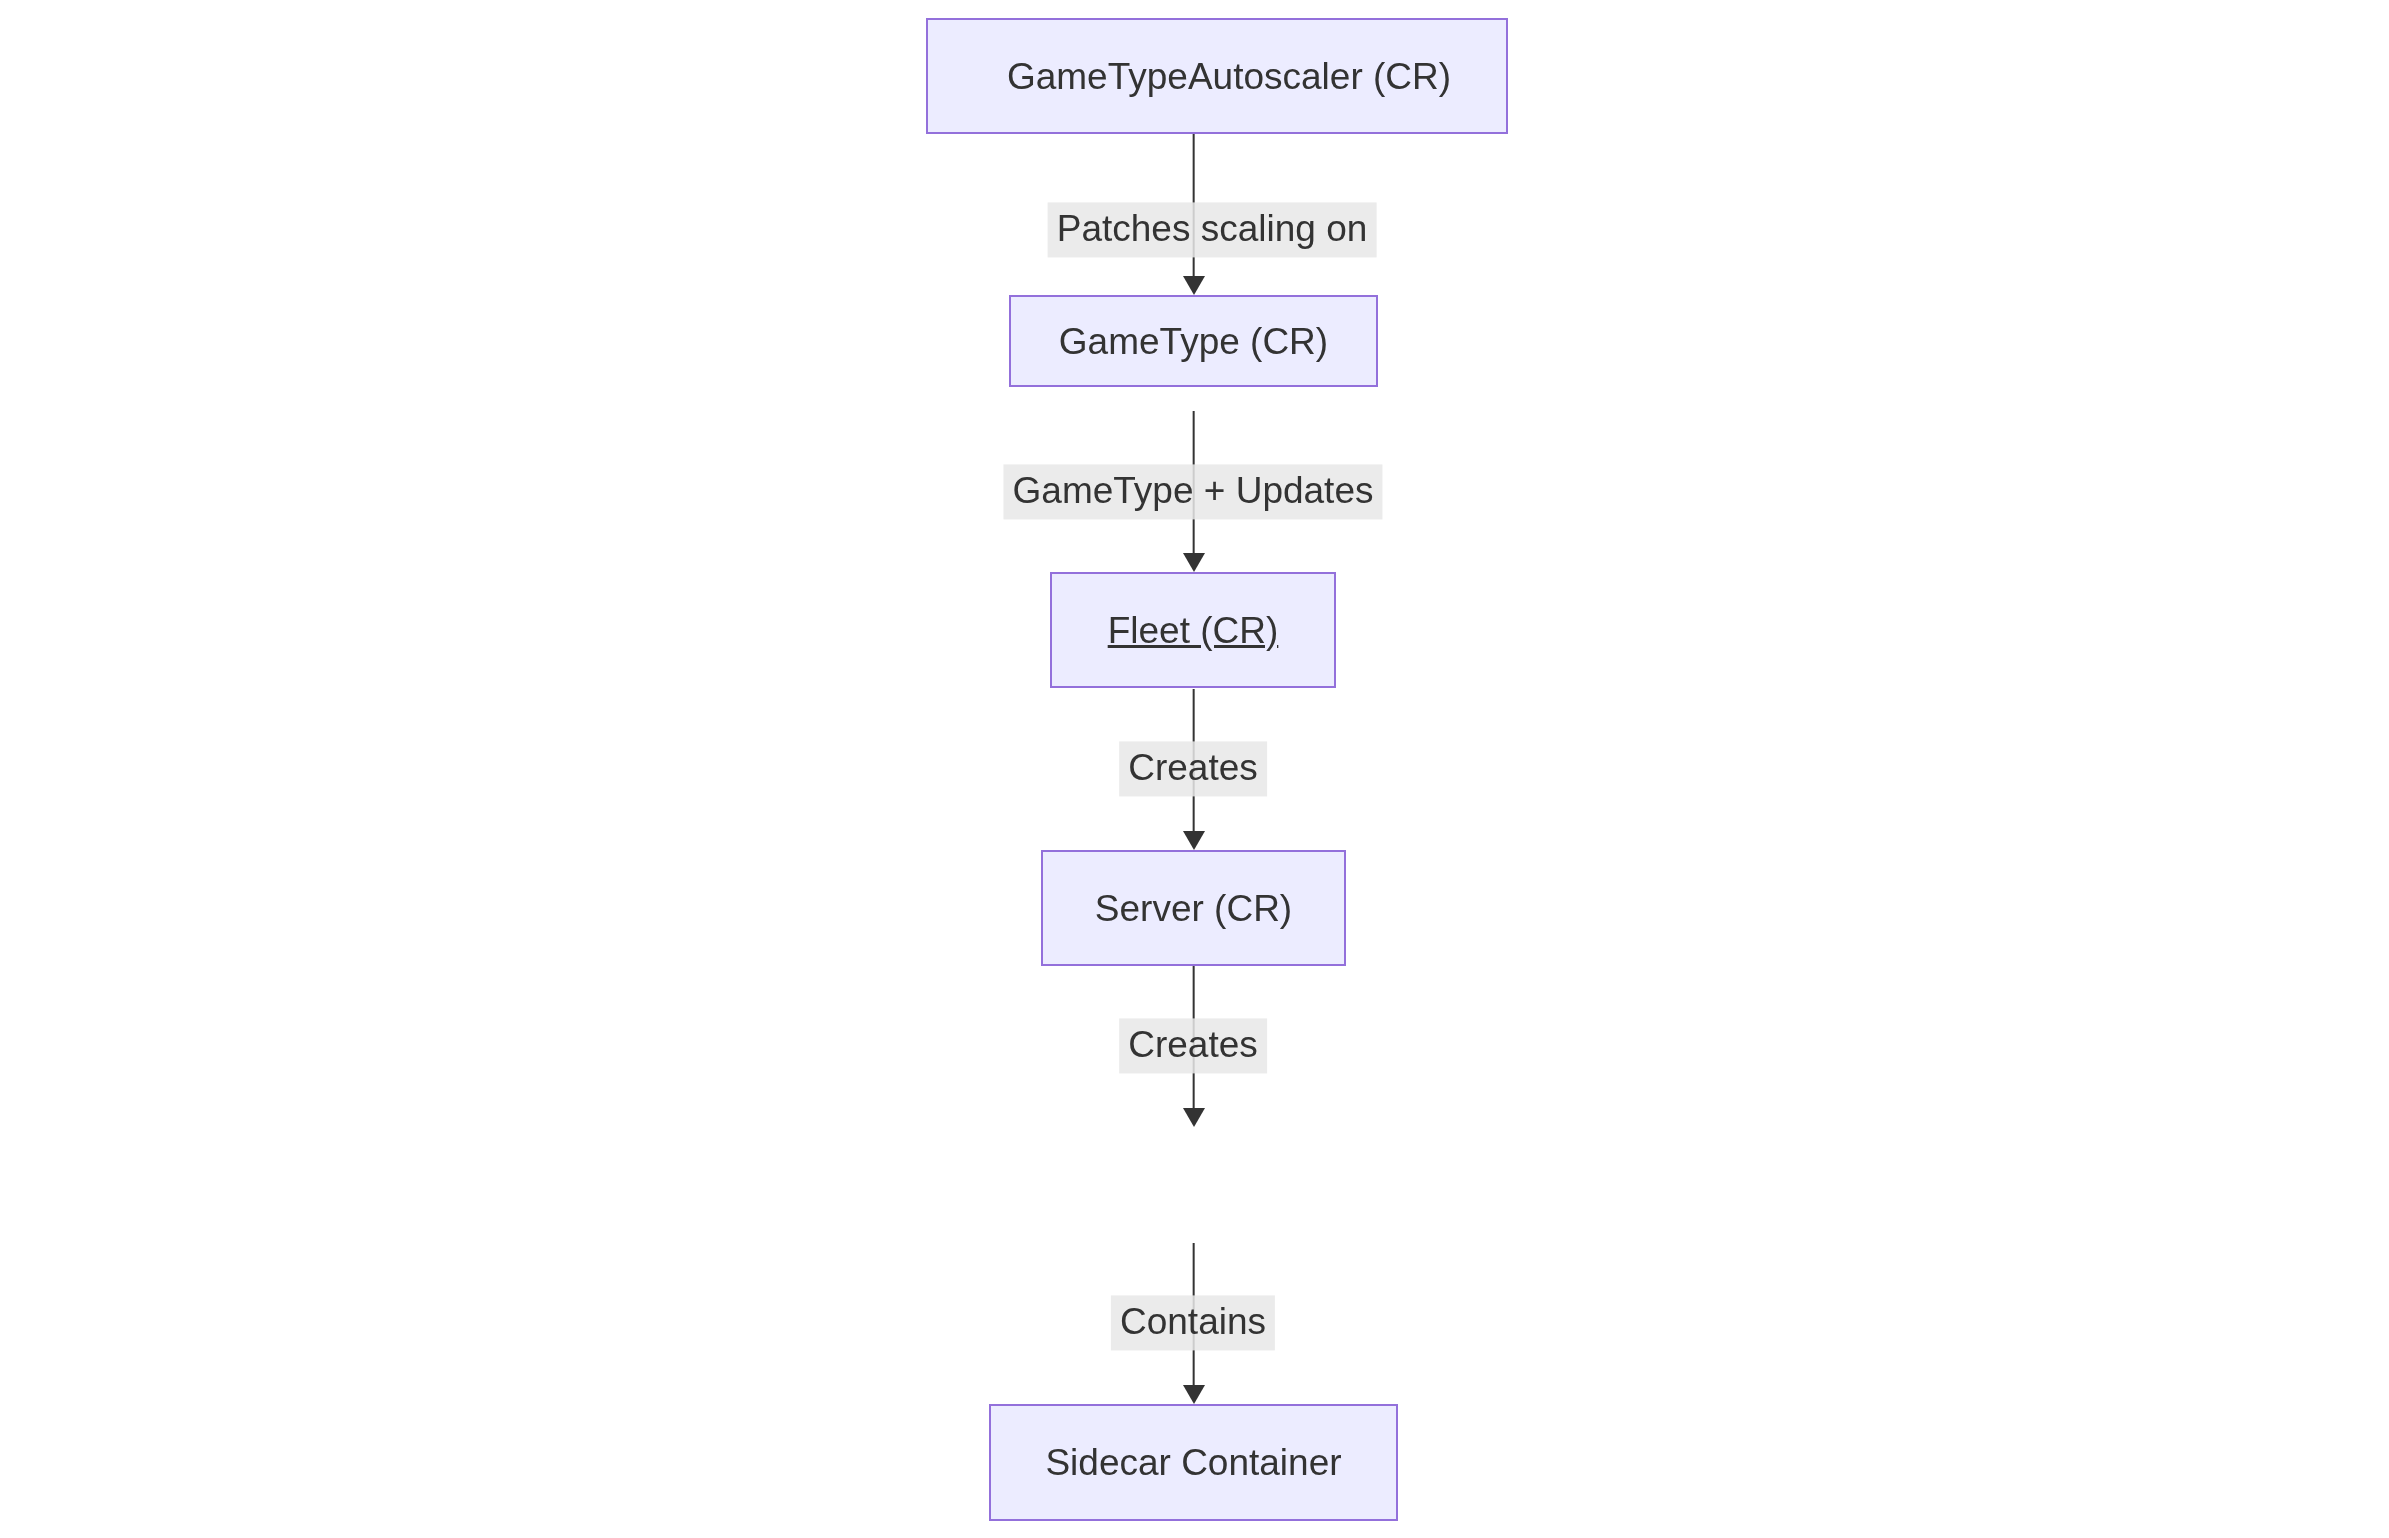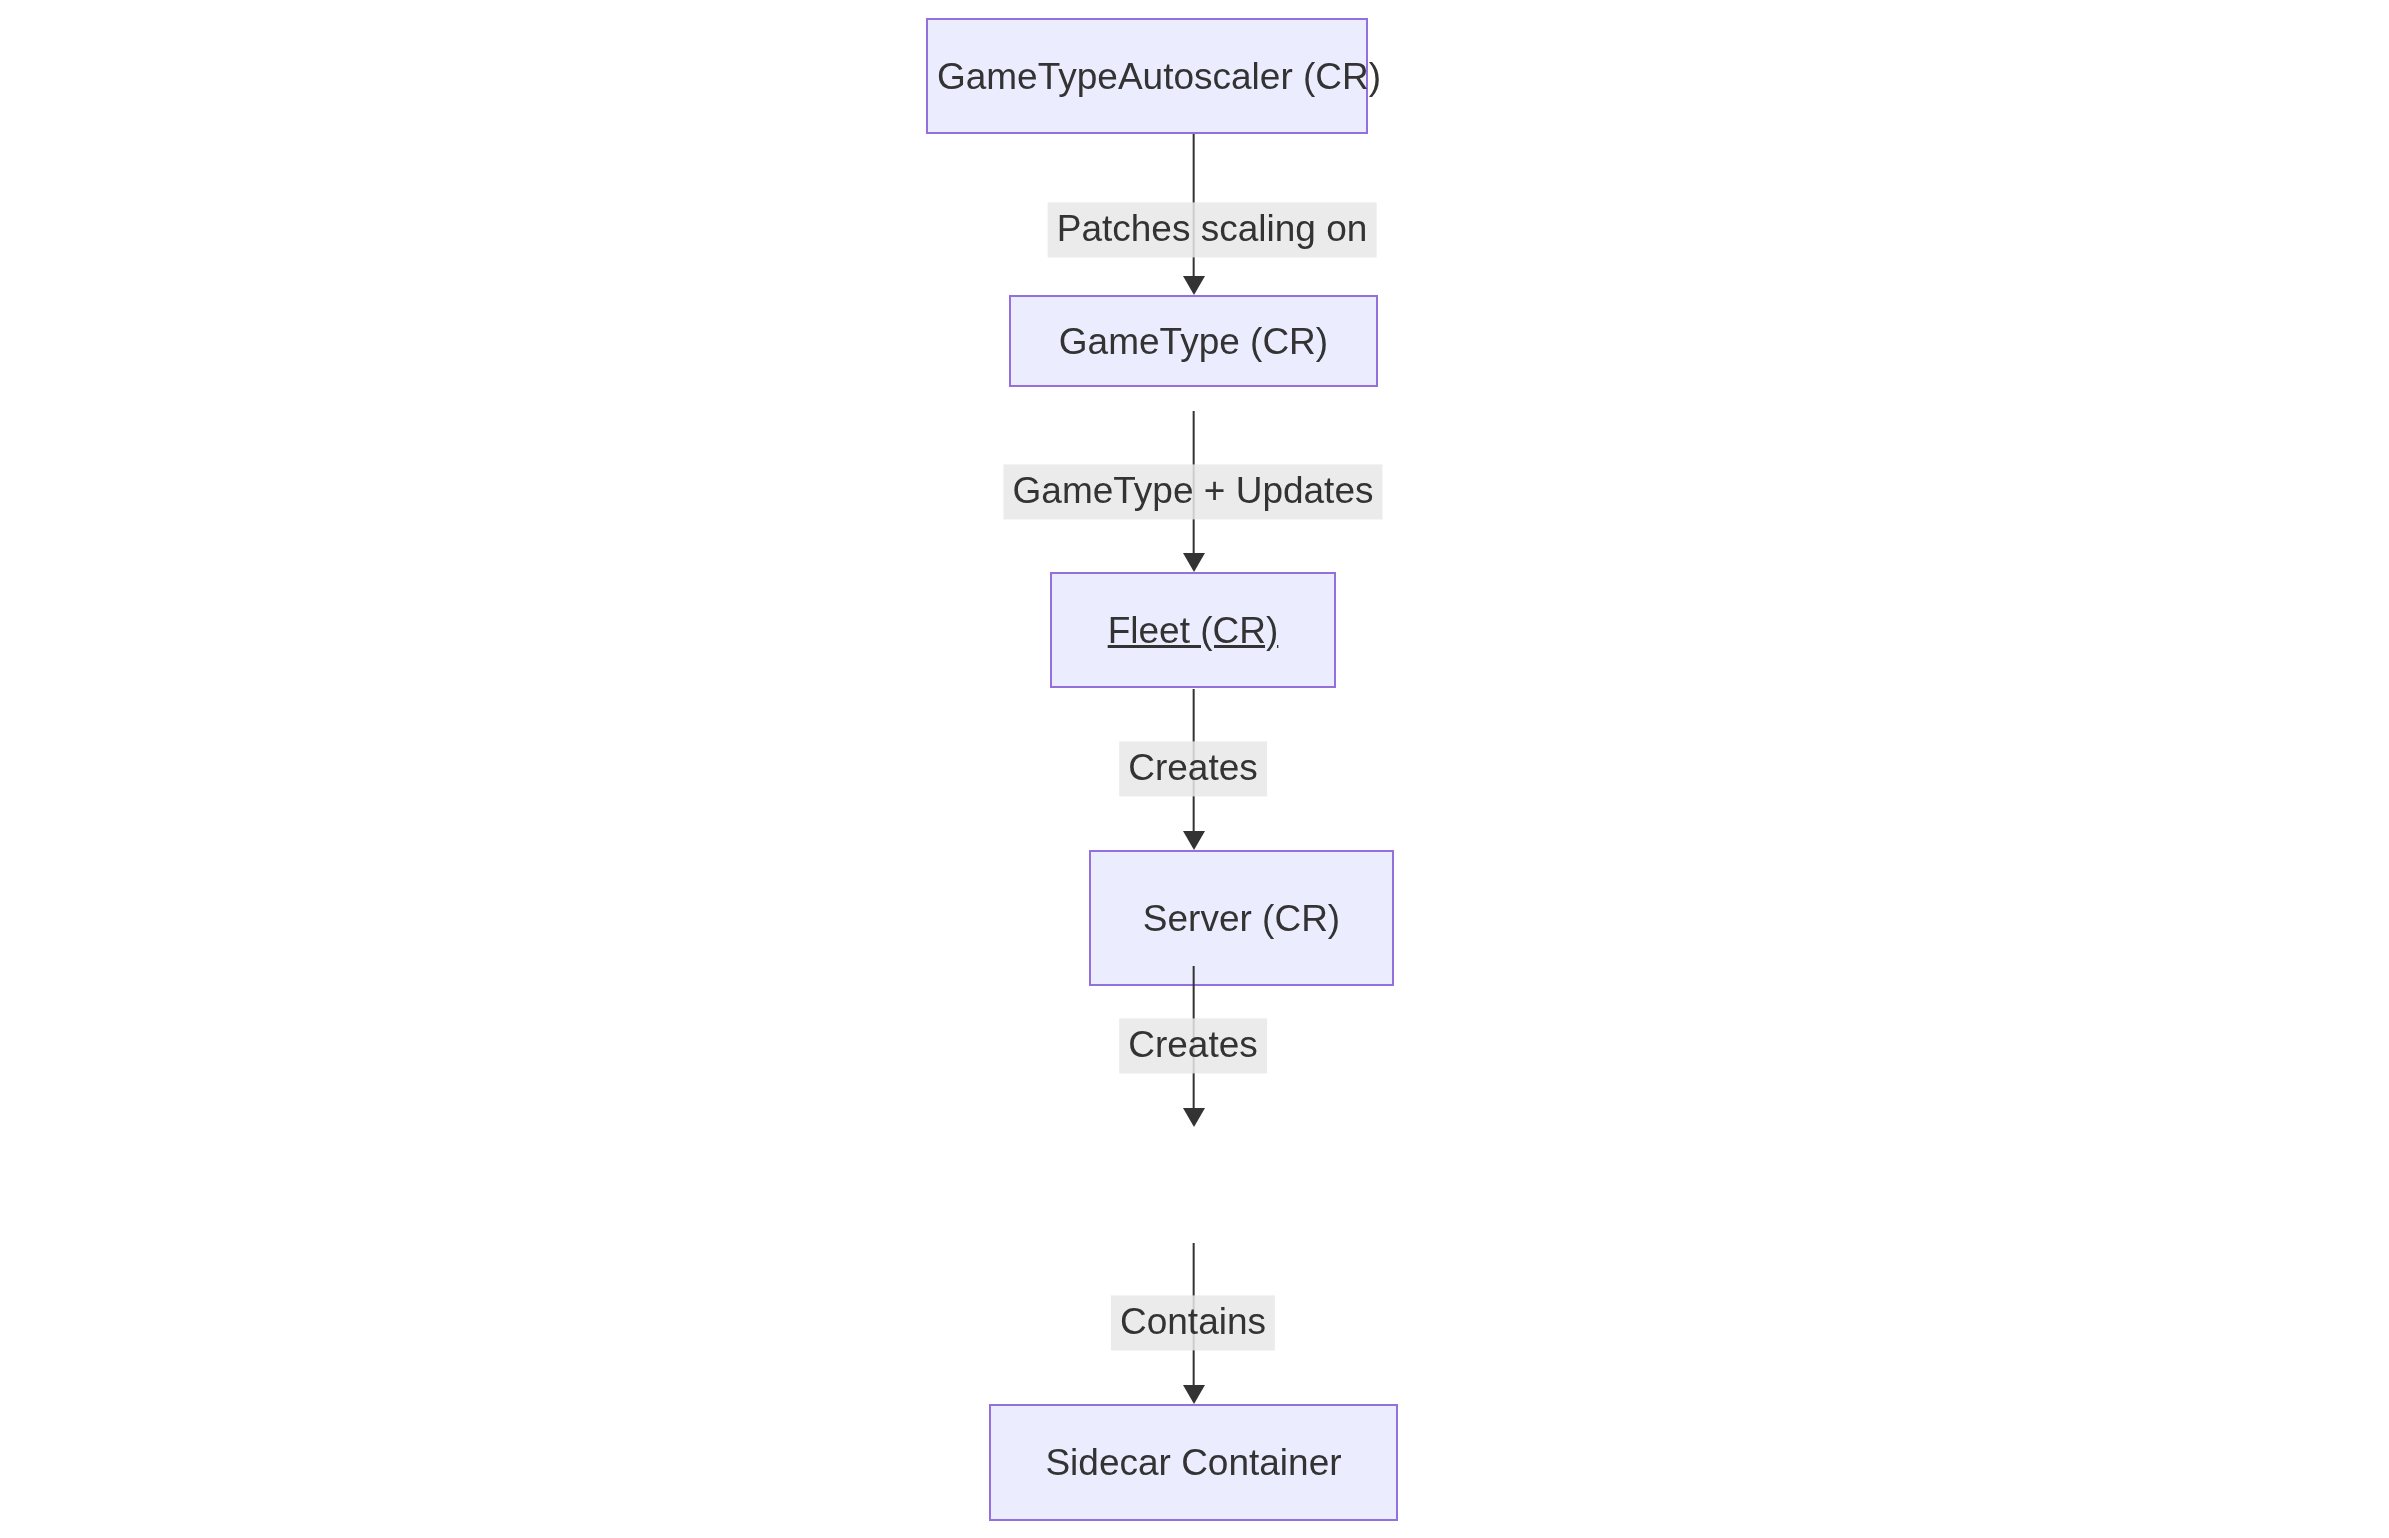--- a/index.html
+++ b/index.html
@@ -58,24 +58,24 @@
     left: 1193px;
     transform: translate(-50%, -50%);
     background: var(--edge-label-bg);
     color: var(--text-color);
     font-size: 37px;
     line-height: 1;
     padding: 8.2px 9.1px 10px 9.1px;
     white-space: nowrap;
   }
   
-  #node-0 { left: 926px; top: 18.3px;   width: 442px; height: 116px; padding-left: 24px; }
+  #node-0 { left: 926px; top: 18.3px;   width: 582px; height: 116px; padding-left: 24px; }
   #node-1 { left: 1009px; top: 295px;  width: 369px; height: 92px; }
   #node-2 { left: 1050px; top: 572px;  width: 286px; height: 116px; text-decoration: underline; }
-  #node-3 { left: 1041px; top: 850px;  width: 305px; height: 136px; margin-left: 48px; }
+  #node-3 { left: 1041px; top: 850px;  width: 305px; height: 116px; }
   #node-4 { left: 1099px; top: 1127px; width: 187px; height: 116px; }
   #node-5 { left: 989px; top: 1404px; width: 409px; height: 117px; }
   
   #edge-0 { top: 134px;  height: 161px; }
   #edge-1 { top: 411px;  height: 161px; }
   #edge-2 { top: 689px;  height: 161px; }
   #edge-3 { top: 966px; height: 161px; }
   #edge-4 { top: 1243px; height: 161px; }
   
   #edge-label-0 { top: 230px; margin-left: 19px; }

